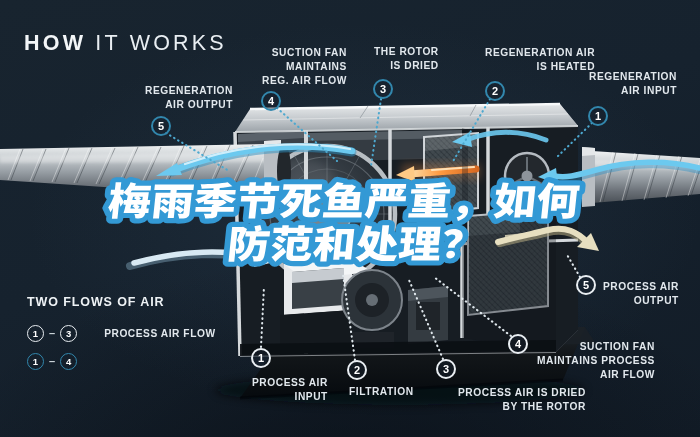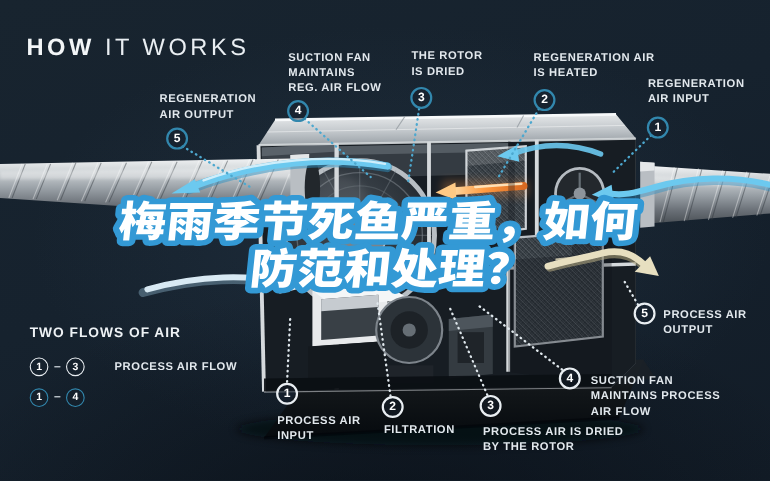--- a/index.html
+++ b/index.html
@@ -17,21 +17,21 @@
   }
   svg { position:absolute; left:0; top:0; }
   .page-title {
     position:absolute; left:24px; top:31px;
     font-size:21.5px; letter-spacing:3.2px; color:#f3f6f8; white-space:nowrap;
   }
   .page-title .bold { font-weight:700; }
   .page-title .light { font-weight:400; color:#e9eef2; }
   .callout-label {
     position:absolute; font-size:10.2px; font-weight:700; letter-spacing:0.55px;
-    line-height:13.8px; color:#e2e8ed; white-space:pre-line;
+    line-height:13.8px; color:#e2e8ed; white-space:pre-line;text-align:right;
   }
   .badge {
     position:absolute; width:20px; height:20px; border-radius:50%;
     box-sizing:border-box; border:2px solid #e9eef2;
     display:flex; align-items:center; justify-content:center;
     font-size:11px; font-weight:700; color:#ffffff;
     background:rgba(22,34,46,0.45);
   }
   .badge.reg { border-color:#3287ad; }
   .legend { position:absolute; left:27px; top:295px; }
@@ -396,21 +396,21 @@
     </div>
   <div class="callout-label" style="left:252px;top:376px">PROCESS AIR
 INPUT</div>
   <div class="badge proc" style="left:347px;top:360px">
       <span>2</span>
     </div>
   <div class="callout-label" style="left:349px;top:385px">FILTRATION</div>
   <div class="badge proc" style="left:436px;top:359px">
       <span>3</span>
     </div>
-  <div class="callout-label" style="left:439px;top:386px">PROCESS AIR IS DRIED
+  <div class="callout-label" style="left:458px;top:386px">PROCESS AIR IS DRIED
 BY THE ROTOR</div>
   <div class="badge proc" style="left:508px;top:334px">
       <span>4</span>
     </div>
   <div class="callout-label" style="left:537px;top:340px">SUCTION FAN
 MAINTAINS PROCESS
 AIR FLOW</div>
   <div class="badge proc" style="left:576px;top:275px">
       <span>5</span>
     </div>

